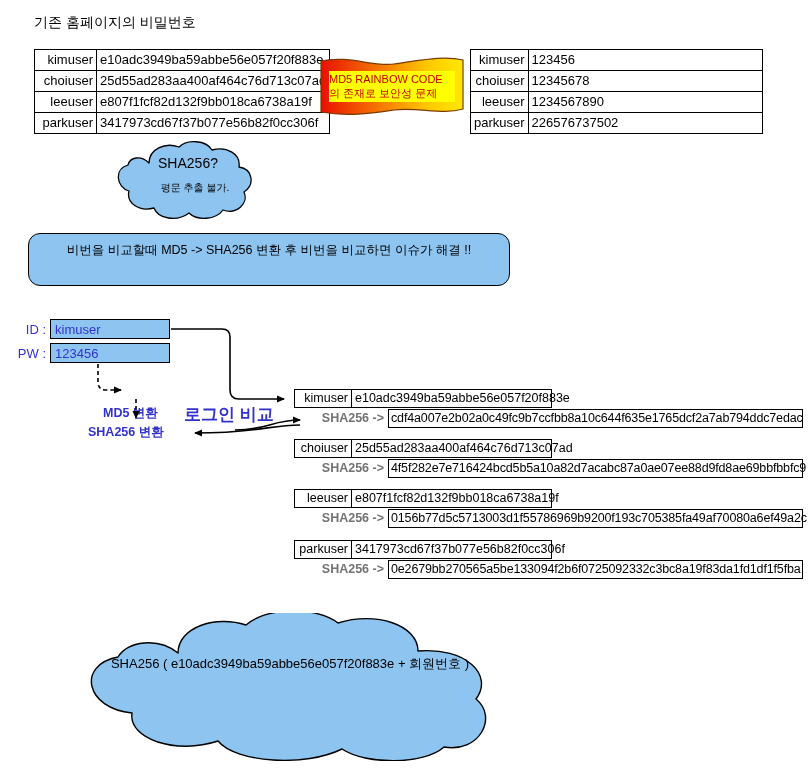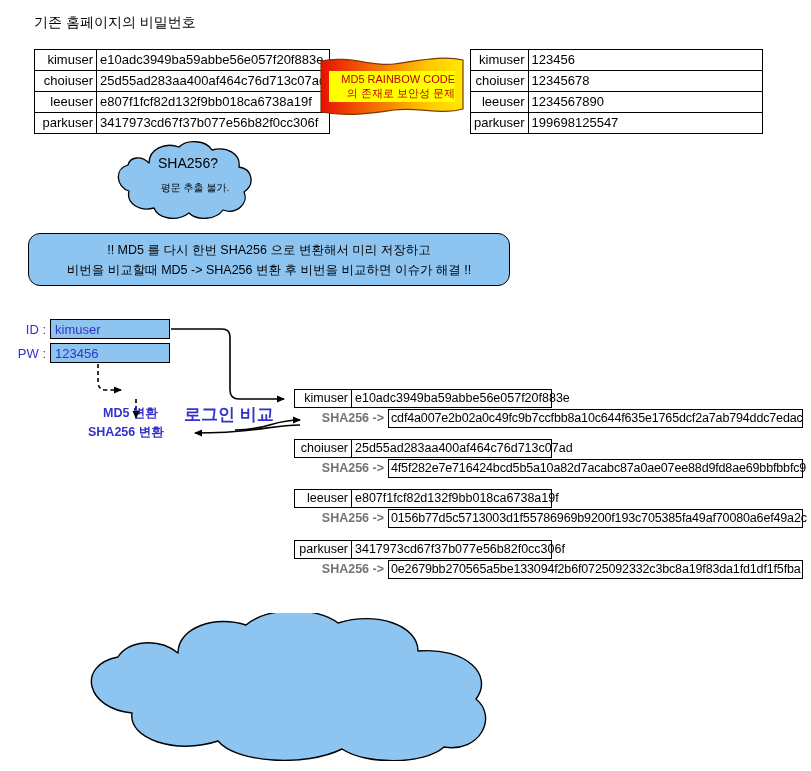--- a/index.html
+++ b/index.html
@@ -61,21 +61,21 @@
     width: 148px; height: 62px;
   }
   #rainbow-banner .ribbon-label {
     position: absolute;
     left: 11px; top: 14px;
     width: 126px;
     background: #ffff00;
     color: #c00000;
     font-size: 11px;
     line-height: 14px;
-    text-align: right;
+    text-align: left;
     font-weight: normal;
     padding: 1px 0 2px 0;
   }
   #rainbow-banner .ribbon-l2 { font-size: 11px; }
 
   
   .cloud-text {
     position: absolute;
     text-align: center;
     color: #000;
@@ -272,38 +272,37 @@
     <tr>
       <td class="k">choiuser</td>
       <td class="v">12345678</td>
     </tr>
     <tr>
       <td class="k">leeuser</td>
       <td class="v">1234567890</td>
     </tr>
     <tr>
       <td class="k">parkuser</td>
-      <td class="v">199698125547</td>
+      <td class="v">226576737502</td>
     </tr>
   </tbody>
 </table>
 
 <div class="abs" id="cloud-top">
   <svg width="170" height="84" viewBox="0 0 170 84">
     <path d="M46,22 C46,8 62,1 76,6 C84,-2 103,-1 109,9 C124,5 138,13 136,26
              C150,28 152,44 141,51 C146,62 134,74 120,69 C113,79 94,80 86,72
              C74,81 55,78 51,67 C36,71 23,62 26,50 C13,46 11,28 25,24
              C27,16 38,14 46,22 Z" fill="#8ec4f0" stroke="#000000" stroke-width="1.3" stroke-linejoin="round"></path>
   </svg>
   <div class="cloud-text" id="cloud-top-l1">SHA256?</div>
   <div class="cloud-text" id="cloud-top-l2">평문 추출 불가.</div>
 </div>
 
 <div class="abs" id="idea-callout">
-  <div>!! MD5 를 다시 한번 SHA256 으로 변환해서 미리 저장하고</div>
   <div>비번을 비교할때 MD5 -&gt; SHA256 변환 후 비번을 비교하면 이슈가 해결 !!</div>
 </div>
 
 <div class="abs form-label" id="label-id">ID :</div>
 <div class="abs form-input" id="input-id">kimuser</div>
 
 <div class="abs form-label" id="label-pw">PW :</div>
 <div class="abs form-input" id="input-pw">123456</div>
 
 <div class="abs transform-label" id="md5-convert-label">MD5 변환</div>
@@ -354,20 +353,21 @@
   </div>
 </div>
 
 <div class="abs" id="cloud-bottom">
   <svg width="448" height="148" viewBox="0 0 448 148">
     <path d="M112,40 C112,14 150,2 180,12 C200,-6 250,-7 272,10 C310,-2 352,12 352,38
              C400,34 428,62 410,86 C432,104 414,140 378,134 C358,152 300,152 276,136
              C240,154 170,150 152,128 C110,142 62,126 66,100 C20,96 10,52 52,44
              C62,28 92,24 112,40 Z" fill="#8ec4f0" stroke="#000000" stroke-width="1.4" stroke-linejoin="round"></path>
   </svg>
+  <div class="cloud-text" id="cloud-bottom-l1">SHA256 ( e10adc3949ba59abbe56e057f20f883e + 회원번호 )</div>
 </div>
 
 <svg class="abs" id="connectors">
   <defs>
     <marker id="arrowBlack" markerWidth="9" markerHeight="9" refX="7" refY="4.5" orient="auto" markerUnits="userSpaceOnUse">
       <path d="M0,1 L8,4.5 L0,8 Z" fill="#000000"></path>
     </marker>
   </defs>
 
   <path d="M171,329 L222,329 Q230,329 230,337 L230,390 Q230,399 239,399 L284,399" fill="none" stroke="#000000" stroke-width="1.6" marker-end="url(#arrowBlack)"></path>

